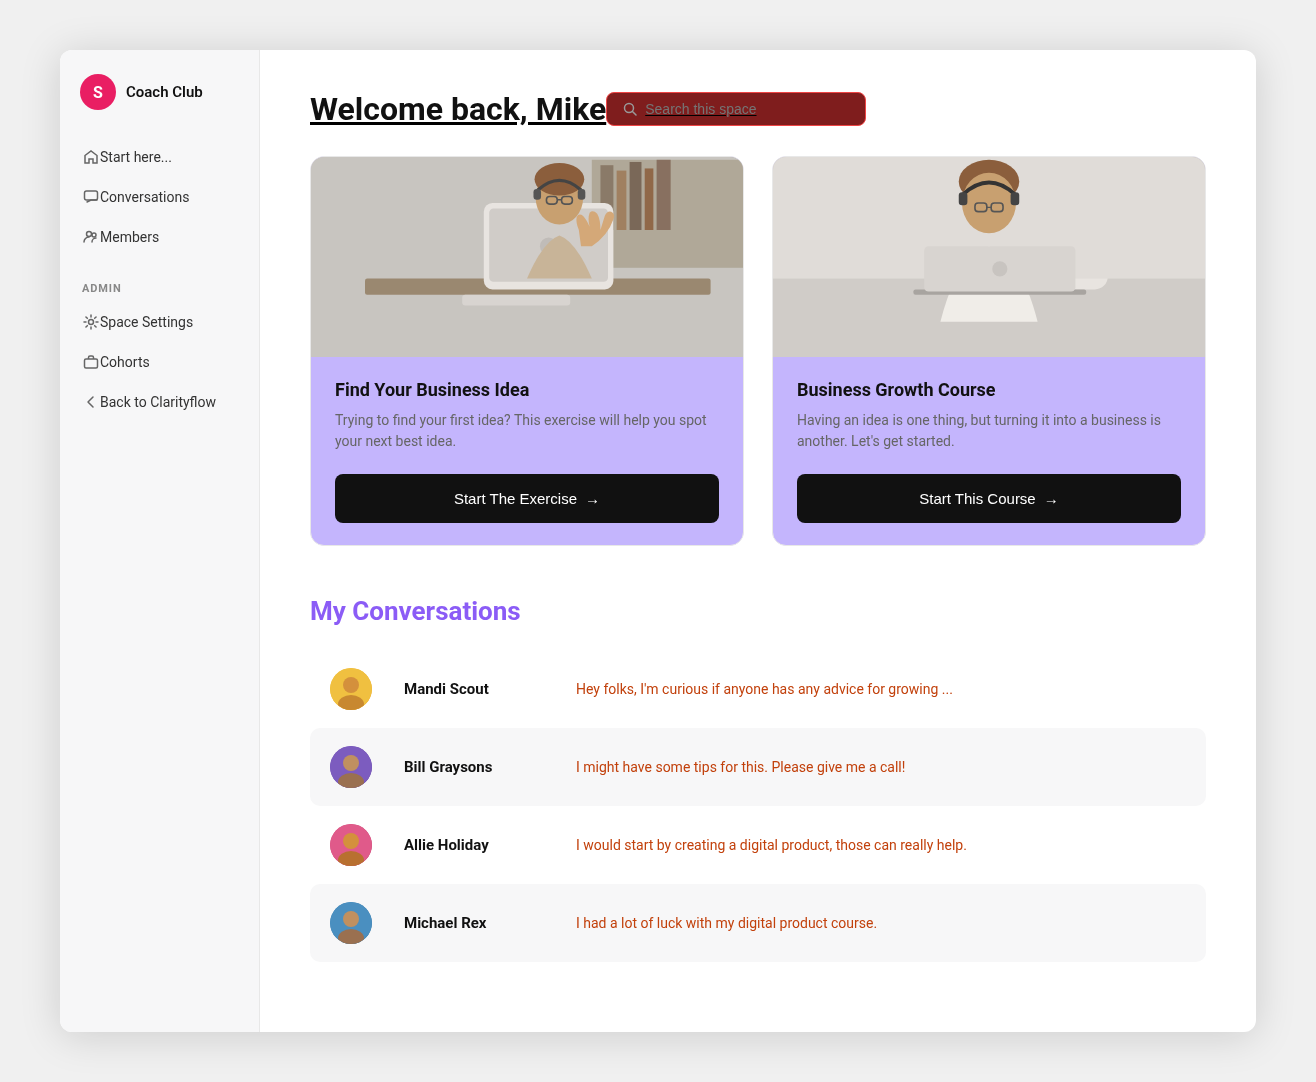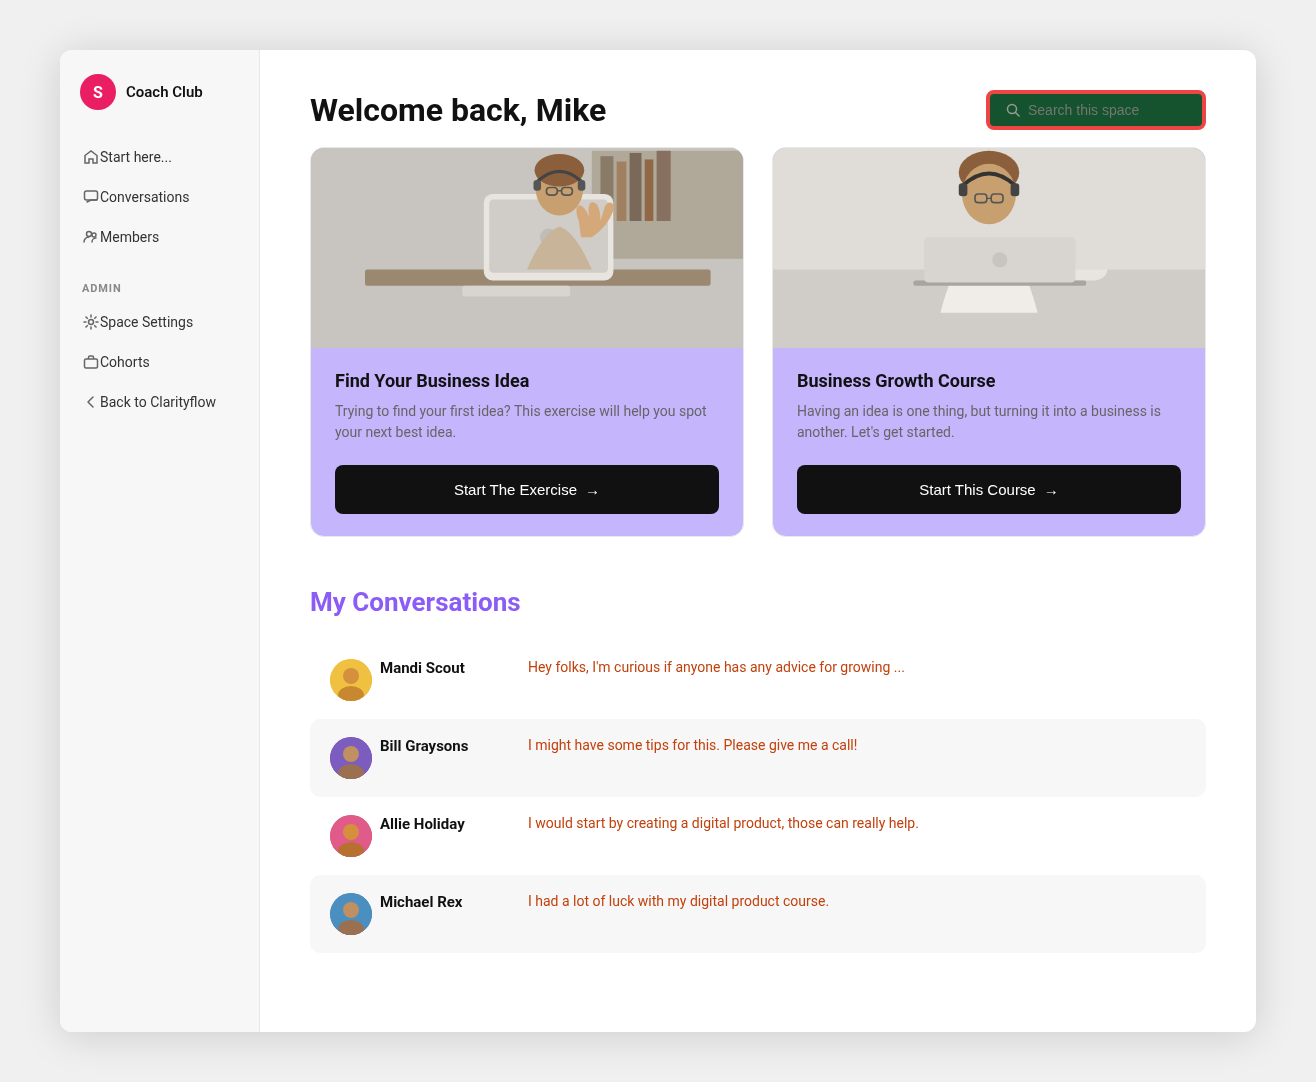--- a/index.html
+++ b/index.html
@@ -86,38 +86,38 @@
       padding: 0 12px 8px;
     }
     
     .main {
       flex: 1;
       overflow-y: auto;
       padding: 40px 50px;
     }
     .main-header {
       display: flex;
-      justify-content: space-between;
-      align-items: center;
-      margin-bottom: 17px;
+      align-items: center;
+      margin-bottom: 28px;
+      text-decoration: underline;
     }
     .welcome-title {
       font-size: 32px;
       font-weight: 700;
       color: #111;
     }
     .search-box {
       display: flex;
       align-items: center;
       gap: 8px;
-      background: #14532d;
-      border: 4px solid #ef4444;
+      background: #7f1d1d;
+      border: 1px solid #ef4444;
       border-radius: 8px;
       padding: 8px 16px;
-      width: 220px;
+      width: 260px;
     }
     .search-icon-svg {
       color: #999;
       font-size: 14px;
     }
     .search-input {
       border: none;
       outline: none;
       font-size: 14px;
       color: #999;
@@ -193,21 +193,22 @@
       color: #8b5cf6;
       margin-bottom: 24px;
     }
     .conversations-list {
       display: flex;
       flex-direction: column;
       gap: 0;
     }
     .conversation-item {
       display: flex;
-      gap: 8px;
+      align-items: center;
+      gap: 32px;
       padding: 18px 20px;
       border-radius: 10px;
       cursor: pointer;
       transition: background 0.15s;
     }
     .conversation-item:nth-child(even) {
       background: #f7f7f8;
     }
     .avatar {
       width: 42px;

